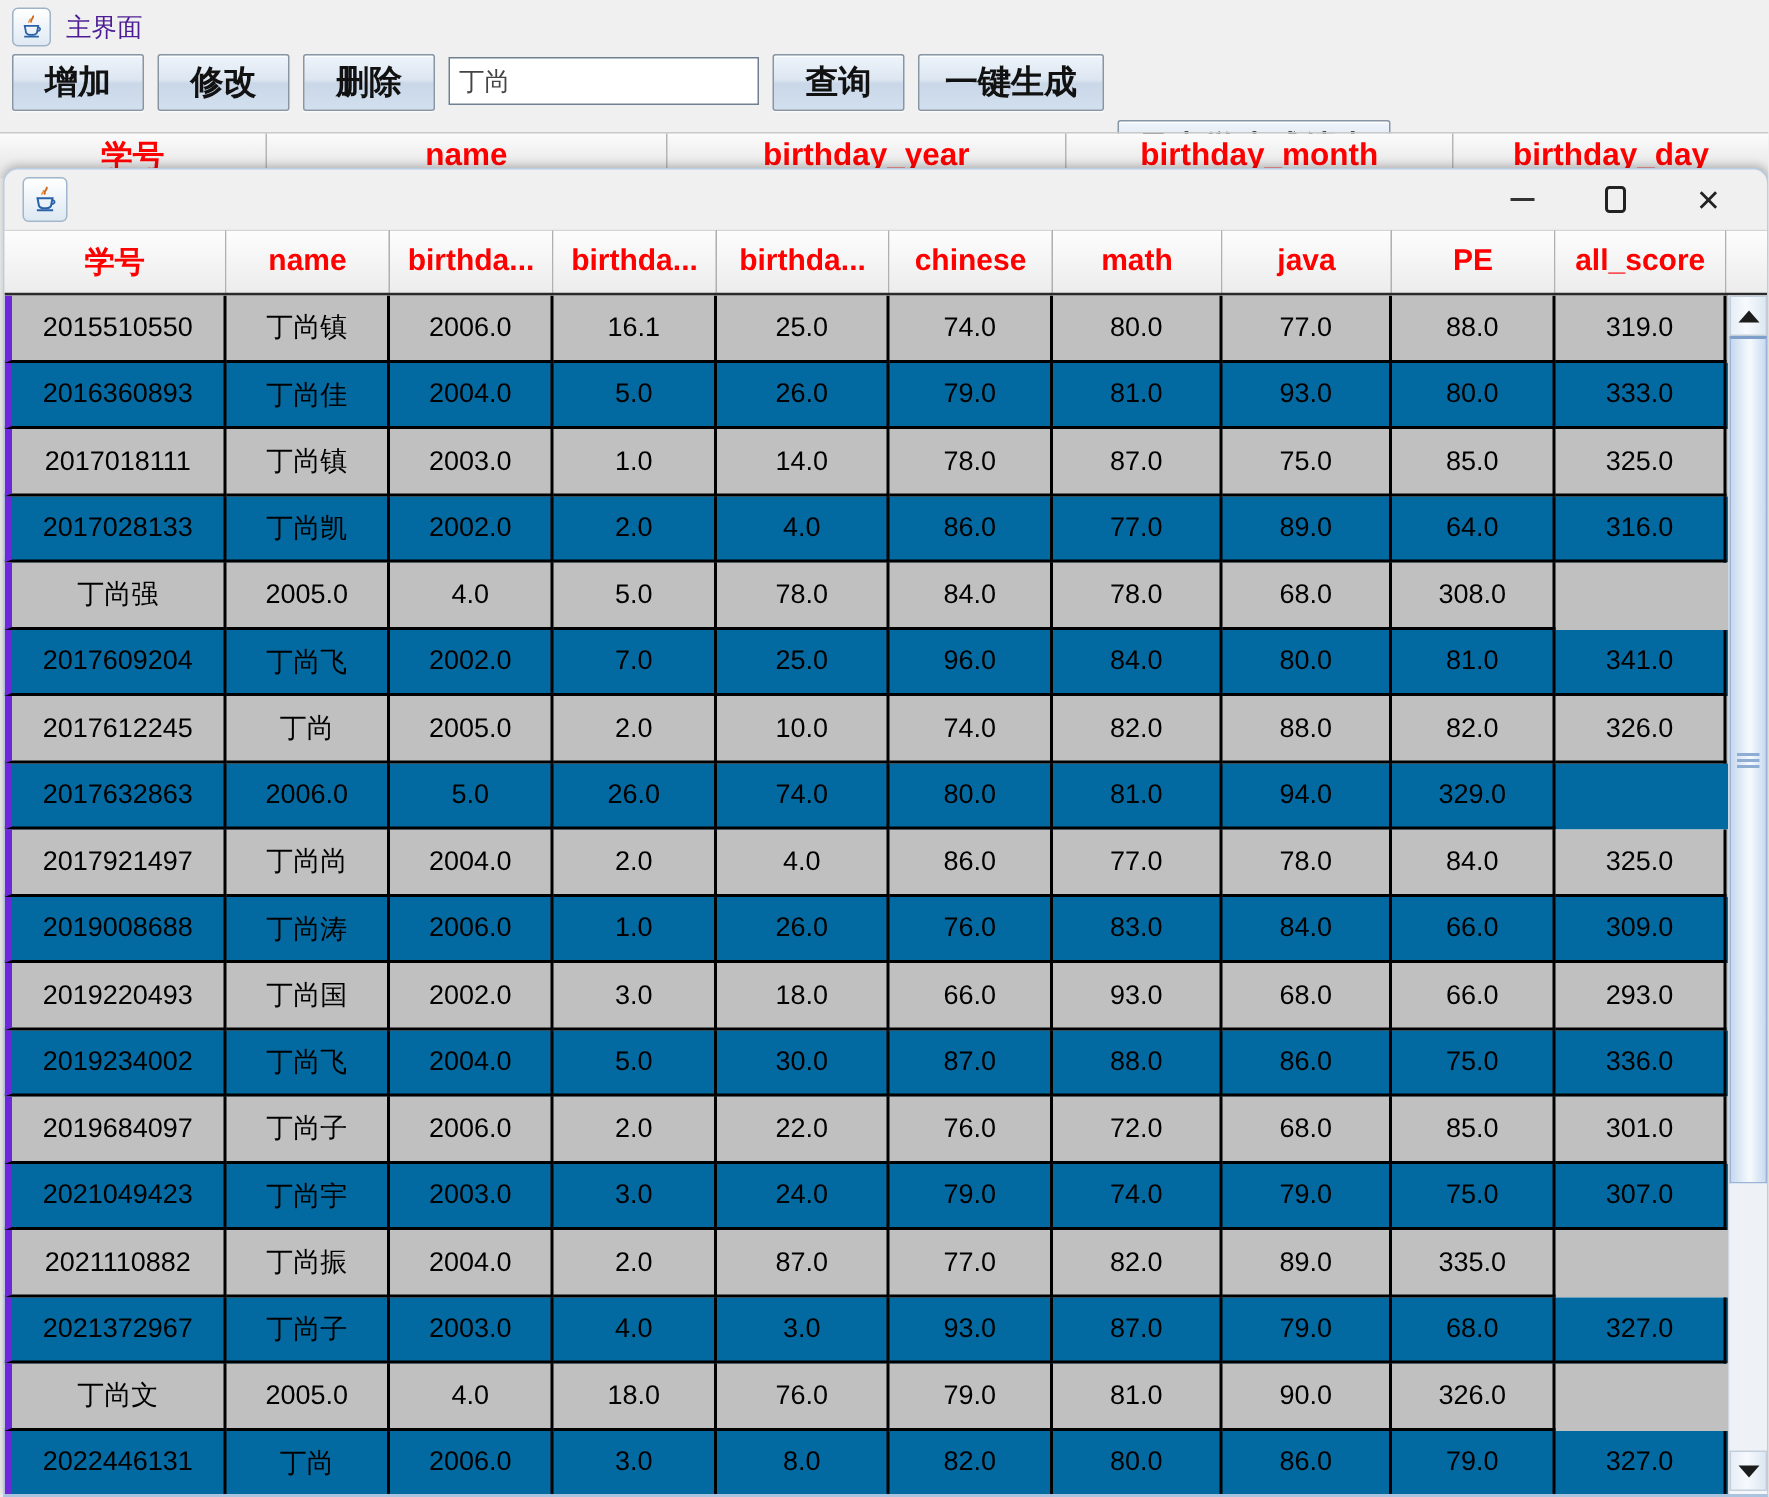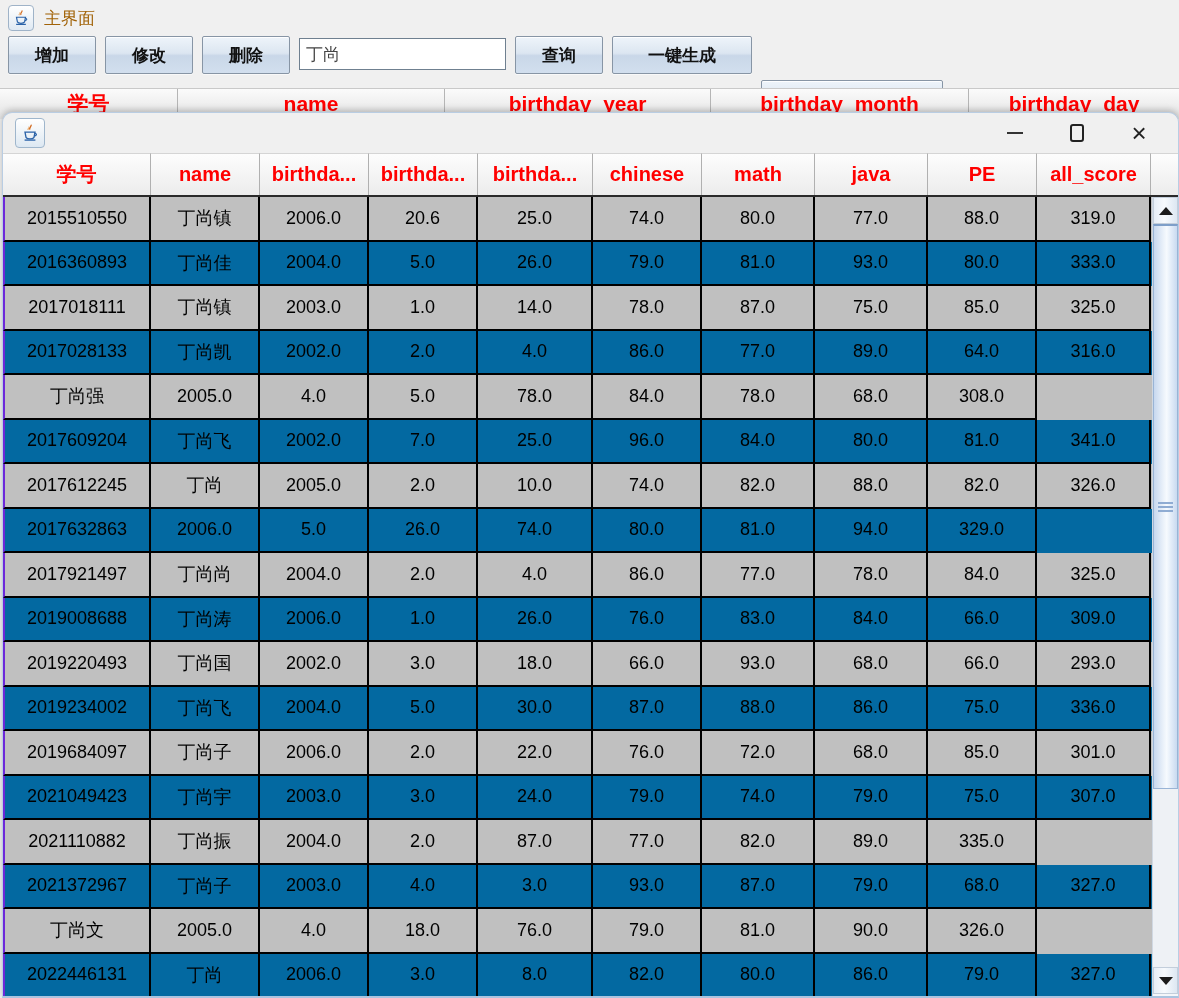--- a/index.html
+++ b/index.html
@@ -6,30 +6,30 @@
   body{
     width:1179px;height:998px;overflow:hidden;position:relative;
     background:#f0f0f0;
     font-family:"Liberation Sans","DejaVu Sans",sans-serif;
     -webkit-font-smoothing:antialiased;
   }
   
   .main-titlebar{height:36px;display:flex;align-items:center;padding-left:8px;background:#f0f0f0;}
   .icon-box{width:26px;height:26px;border:1px solid #9fb3c8;border-radius:4px;
     background:linear-gradient(#ffffff,#dfe9f3);display:flex;align-items:center;justify-content:center;box-sizing:border-box;}
-  .main-title{margin-left:10px;font-size:17px;color:#a16207;}
+  .main-title{margin-left:10px;font-size:17px;color:#4c1d95;}
   .toolbar{height:48px;display:flex;align-items:flex-start;padding-left:8px;gap:9px;}
   .btn{
     height:38px;box-sizing:border-box;border:1px solid #8795a5;border-radius:2px;
     background:linear-gradient(180deg,#eef4fa 0%,#dce6f1 45%,#c9d7e8 52%,#d2dfee 100%);
     box-shadow:inset 0 1px 0 rgba(255,255,255,.85), 0 1px 0 rgba(255,255,255,.6);
-    font-weight:bold;font-size:17px;color:#111;display:flex;align-items:center;justify-content:center;
+    font-weight:bold;font-size:22px;color:#111;display:flex;align-items:center;justify-content:center;
     cursor:default;
   }
-  .btn-sm{width:88px;} .btn-md{width:140px;} .btn-lg{width:182px;margin-top:44px;}
+  .btn-sm{width:88px;} .btn-md{width:124px;} .btn-lg{width:182px;margin-top:44px;}
   .search-input{
     width:207px;height:32px;box-sizing:border-box;margin-top:2px;
     border:1px solid #6f8090;background:#fff;padding:0 6px;
     font-family:"DejaVu Serif","Liberation Serif",serif;font-size:17px;color:#444;
   }
   .bg-header{
     position:absolute;left:0;top:88px;width:1179px;height:30px;
     display:grid;grid-template-columns:177px 267px 266px 258px 1fr;
     background:linear-gradient(#fbfbfb,#e3e3e3);border-top:1px solid #c9c9c9;
   }
@@ -67,21 +67,21 @@
   }
   .th-filler{background:linear-gradient(#fdfdfd,#ececec);border-top:1px solid #d5d5d5;}
   .tbody{position:absolute;left:0;top:44px;width:1150px;bottom:0;overflow:hidden;}
   .trow{display:grid;grid-template-columns:var(--cols);height:44.5px;box-sizing:border-box;background:#0369a1;}
   .trow.alt{background:#c0c0c0;}
   .td{
     display:flex;align-items:center;justify-content:center;
     border-right:2px solid #000;border-bottom:2px solid #000;box-sizing:border-box;
     font-size:18px;color:#000;overflow:hidden;white-space:nowrap;
   }
-  .td:first-child{border-left:2px solid #6d28d9;}
+  .td:first-child{border-left:5px solid #6d28d9;}
   .td[data-cell="1"]{font-family:"DejaVu Serif","Liberation Serif",serif;}
   
   .vscroll{position:absolute;top:44px;right:0;width:25px;bottom:0;background:#f4f6f9;border-left:1px solid #d0d8e2;}
   .scroll-btn{position:absolute;left:0;width:25px;height:27px;box-sizing:border-box;
     border:1px solid #c3cedb;background:linear-gradient(90deg,#e6edf6,#f7fafd 45%,#dde7f2);
     display:flex;align-items:center;justify-content:center;}
   .scroll-up{top:0;}
   .scroll-down{bottom:2px;}
   .tri-up{width:0;height:0;border-left:7px solid transparent;border-right:7px solid transparent;border-bottom:8px solid #1c1c1c;}
   .tri-down{width:0;height:0;border-left:7px solid transparent;border-right:7px solid transparent;border-top:8px solid #1c1c1c;}
@@ -169,21 +169,21 @@
       <div class="th">all_score</div>
       <div class="th-filler"></div>
     </div>
 
     <div class="tbody">
 
     <div class="trow alt">
           <div class="td" data-cell="0">2015510550</div>
           <div class="td" data-cell="1">丁尚镇</div>
           <div class="td" data-cell="2">2006.0</div>
-          <div class="td" data-cell="3">20.6</div>
+          <div class="td" data-cell="3">16.1</div>
           <div class="td" data-cell="4">25.0</div>
           <div class="td" data-cell="5">74.0</div>
           <div class="td" data-cell="6">80.0</div>
           <div class="td" data-cell="7">77.0</div>
           <div class="td" data-cell="8">88.0</div>
           <div class="td" data-cell="9">319.0</div>
         </div>
         <div class="trow">
           <div class="td" data-cell="0">2016360893</div>
           <div class="td" data-cell="1">丁尚佳</div>

